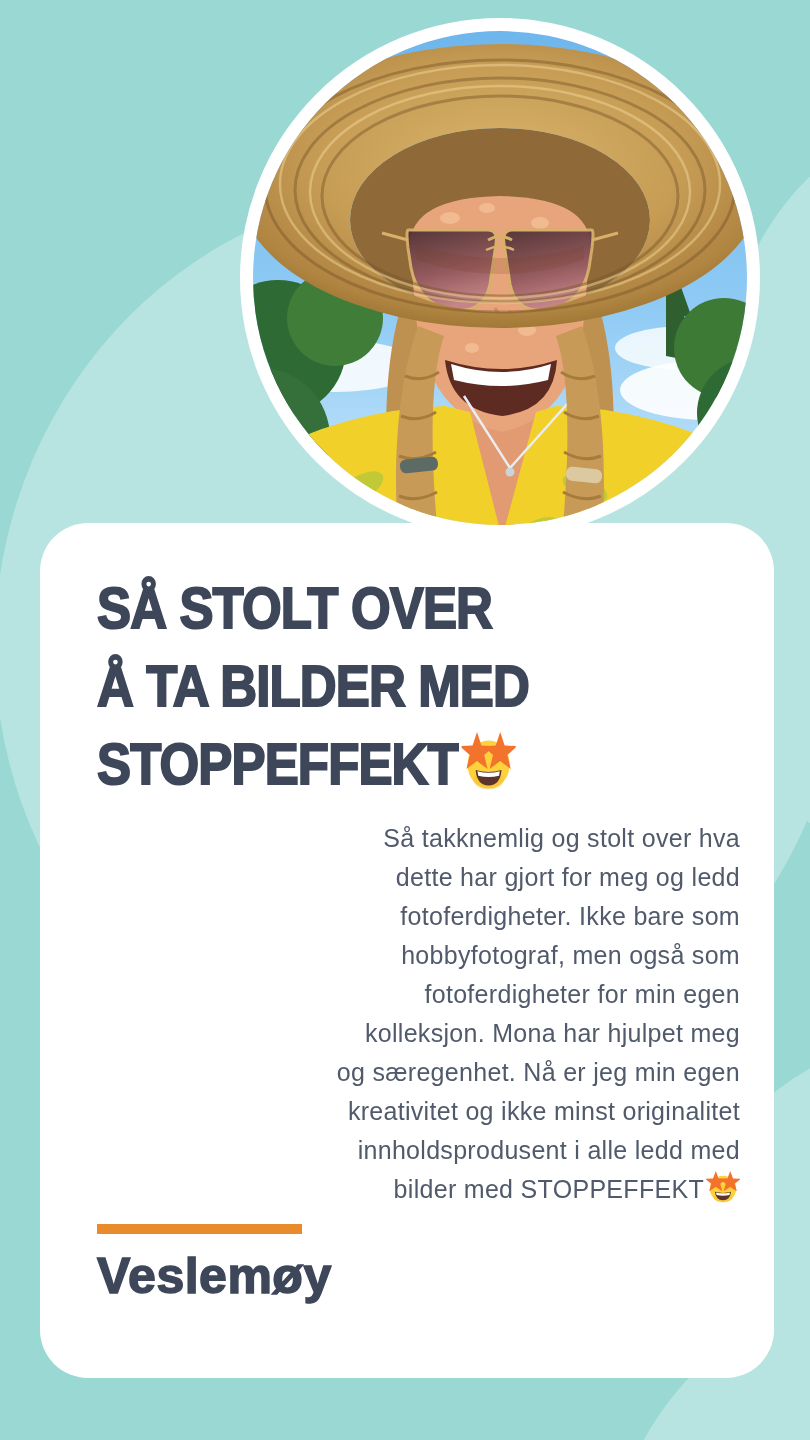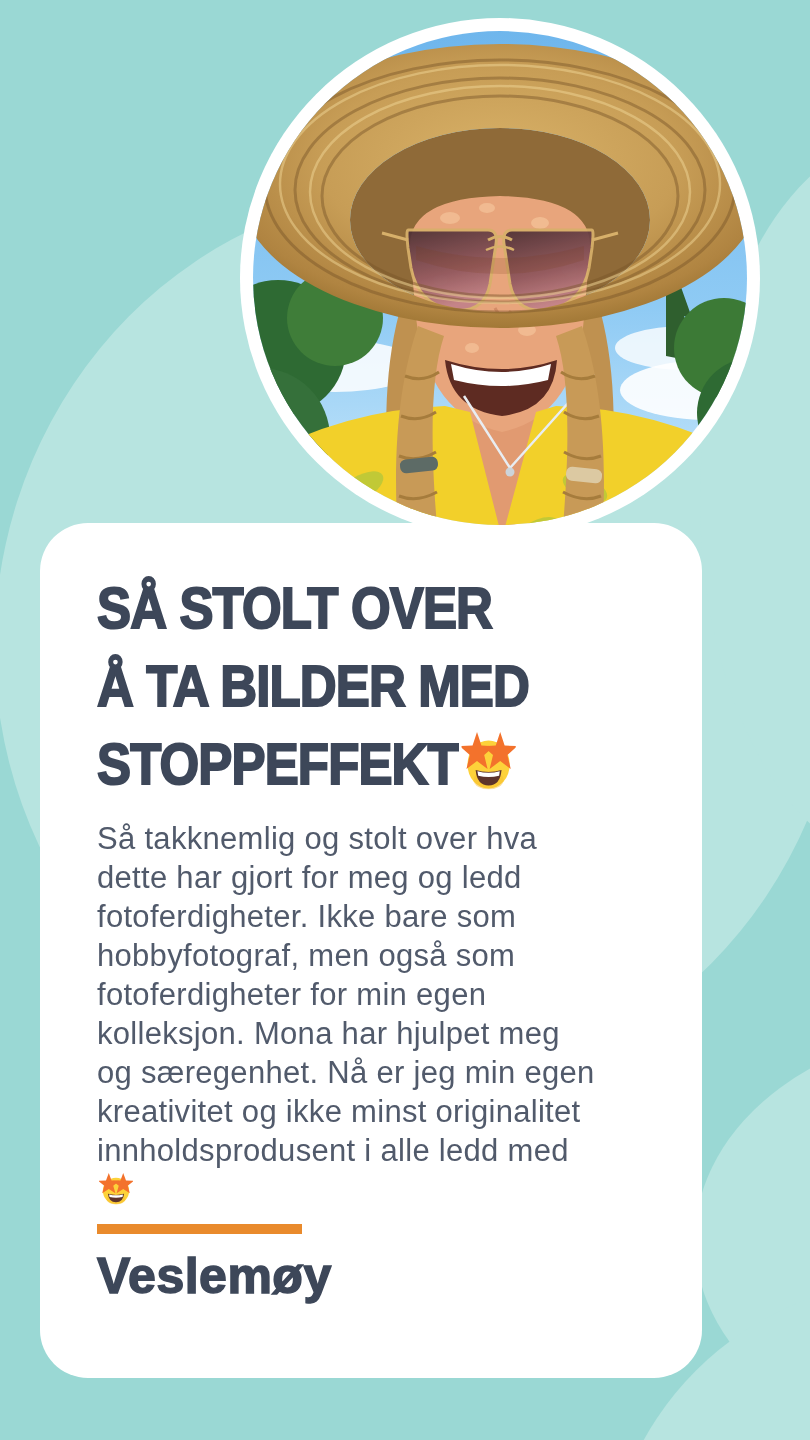--- a/index.html
+++ b/index.html
@@ -2,32 +2,32 @@
 <html><head>
 <meta charset="utf-8">
 <style>
   html,body{margin:0;padding:0;background:#e9f4f3;}
   .canvas{position:relative;width:810px;height:1440px;overflow:hidden;
     background:#9ad8d4;font-family:"Liberation Sans","DejaVu Sans",sans-serif;}
   .bg-blobs{position:absolute;left:0;top:0;width:810px;height:1440px;z-index:0;}
   .photo{position:absolute;left:240px;top:18px;width:520px;height:520px;
     border-radius:50%;background:#ffffff;z-index:3;}
   .photo svg{display:block;width:100%;height:100%;}
-  .card{position:absolute;left:40px;top:523px;width:662px;height:855px;
+  .card{position:absolute;left:40px;top:523px;width:734px;height:855px;
     background:#ffffff;border-radius:48px;z-index:2;box-sizing:border-box;}
   .card-inner{padding:46px 34px 0 57px;}
   .headline{color:#3d4759;font-weight:700;font-size:58px;line-height:78px;
     letter-spacing:-1px;-webkit-text-stroke:2px #3d4759;
     transform:scaleX(0.88);transform-origin:0 0;white-space:nowrap;}
   .headline-line{white-space:nowrap;}
   .emoji{display:inline-block;-webkit-text-stroke:0;}
   .emoji-lg{width:62px;height:62px;vertical-align:-10px;margin-left:4px;}
   .emoji-sm{width:34px;height:34px;vertical-align:-7px;margin-left:2px;}
-  .bodytext{margin-top:16px;color:#515a6b;font-size:31px;line-height:39px;
-    letter-spacing:0.3px;}
+  .bodytext{margin-top:16px;color:#515a6b;font-size:25px;line-height:39px;
+    letter-spacing:0.3px;text-align:right;}
   .body-line{white-space:nowrap;}
   .divider{margin-top:15px;width:205px;height:10px;background:#e98a2c;}
   .author{margin-top:13px;color:#3d4759;font-size:50px;font-weight:700;
     letter-spacing:0.5px;-webkit-text-stroke:1.5px #3d4759;}
 </style>
 </head>
 <body>
 
 <svg width="0" height="0" style="position:absolute" aria-hidden="true">
   <defs>
@@ -190,21 +190,21 @@
       <div class="bodytext">
         <div class="body-line">Så takknemlig og stolt over hva</div>
         <div class="body-line">dette har gjort for meg og ledd</div>
         <div class="body-line">fotoferdigheter. Ikke bare som</div>
         <div class="body-line">hobbyfotograf, men også som</div>
         <div class="body-line">fotoferdigheter for min egen</div>
         <div class="body-line">kolleksjon. Mona har hjulpet meg</div>
         <div class="body-line">og særegenhet. Nå er jeg min egen</div>
         <div class="body-line">kreativitet og ikke minst originalitet</div>
         <div class="body-line">innholdsprodusent i alle ledd med</div>
-        <div class="body-line"><svg class="emoji emoji-sm">
+        <div class="body-line"><span>bilder med STOPPEFFEKT</span><svg class="emoji emoji-sm">
               <use href="#star-emoji"></use>
             </svg></div>
       </div>
       <div class="divider"></div>
       <div class="author">Veslemøy</div>
     </div>
   </div>
 
 </div>
 

